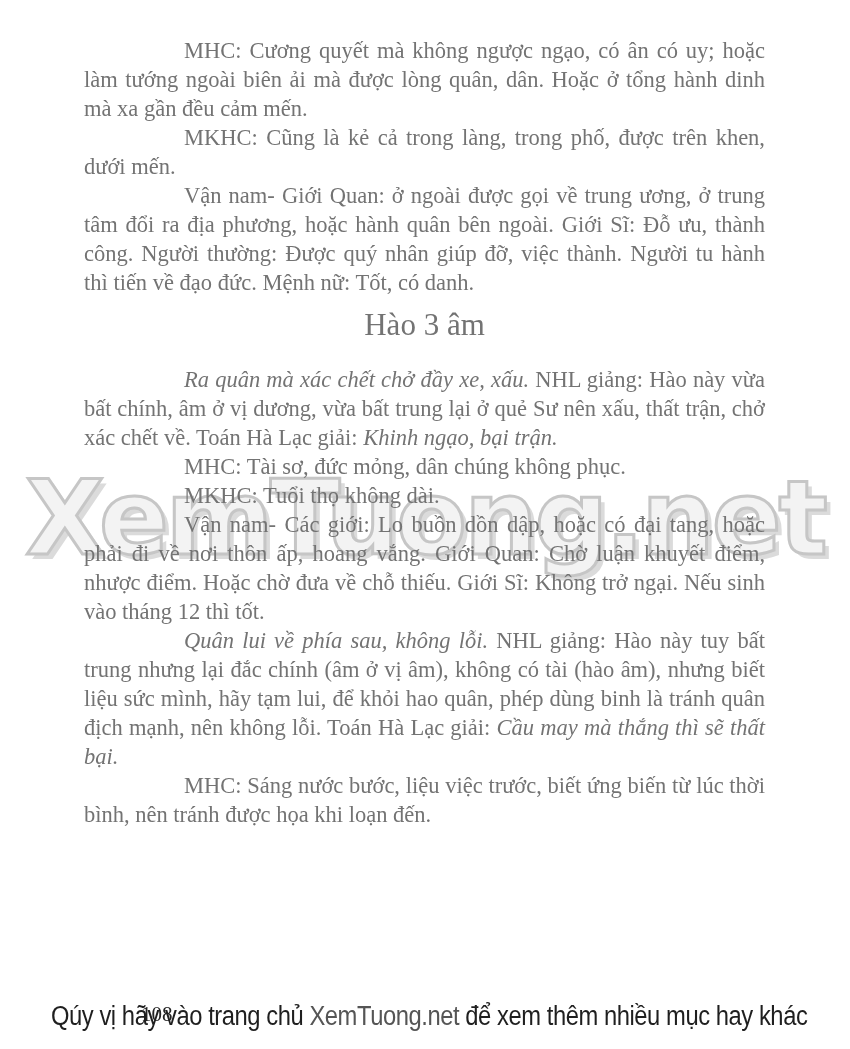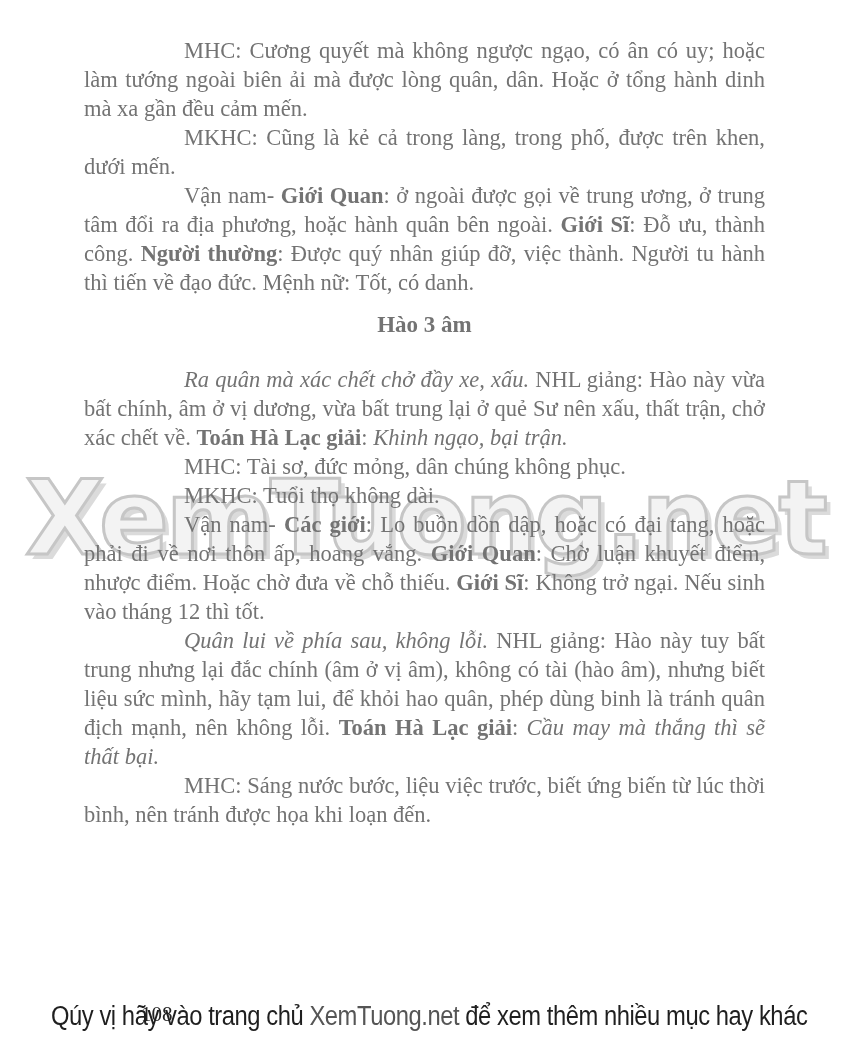--- a/index.html
+++ b/index.html
@@ -40,26 +40,26 @@
     text-align: justify;
   }
   .doc p.paragraph {
     margin: 0;
     text-indent: 100px;
   }
   .doc h3.heading {
     margin: 13px 0 26px 0;
     text-align: center;
     text-indent: 0;
-    font-size: 23px;
+    font-size: 31px;
     font-weight: bold;
     line-height: 29px;
   }
   .run-regular { font-style: normal; font-weight: normal; }
-  .run-bold { font-weight: bold; }
+  .run-bold { font-weight: normal; }
   .run-italic { font-style: italic; }
   
   .pagenum {
     position: absolute;
     left: 141px;
     top: 1002px;
     z-index: 2;
     font-family: "Liberation Serif", serif;
     font-size: 21px;
     color: #242424;

